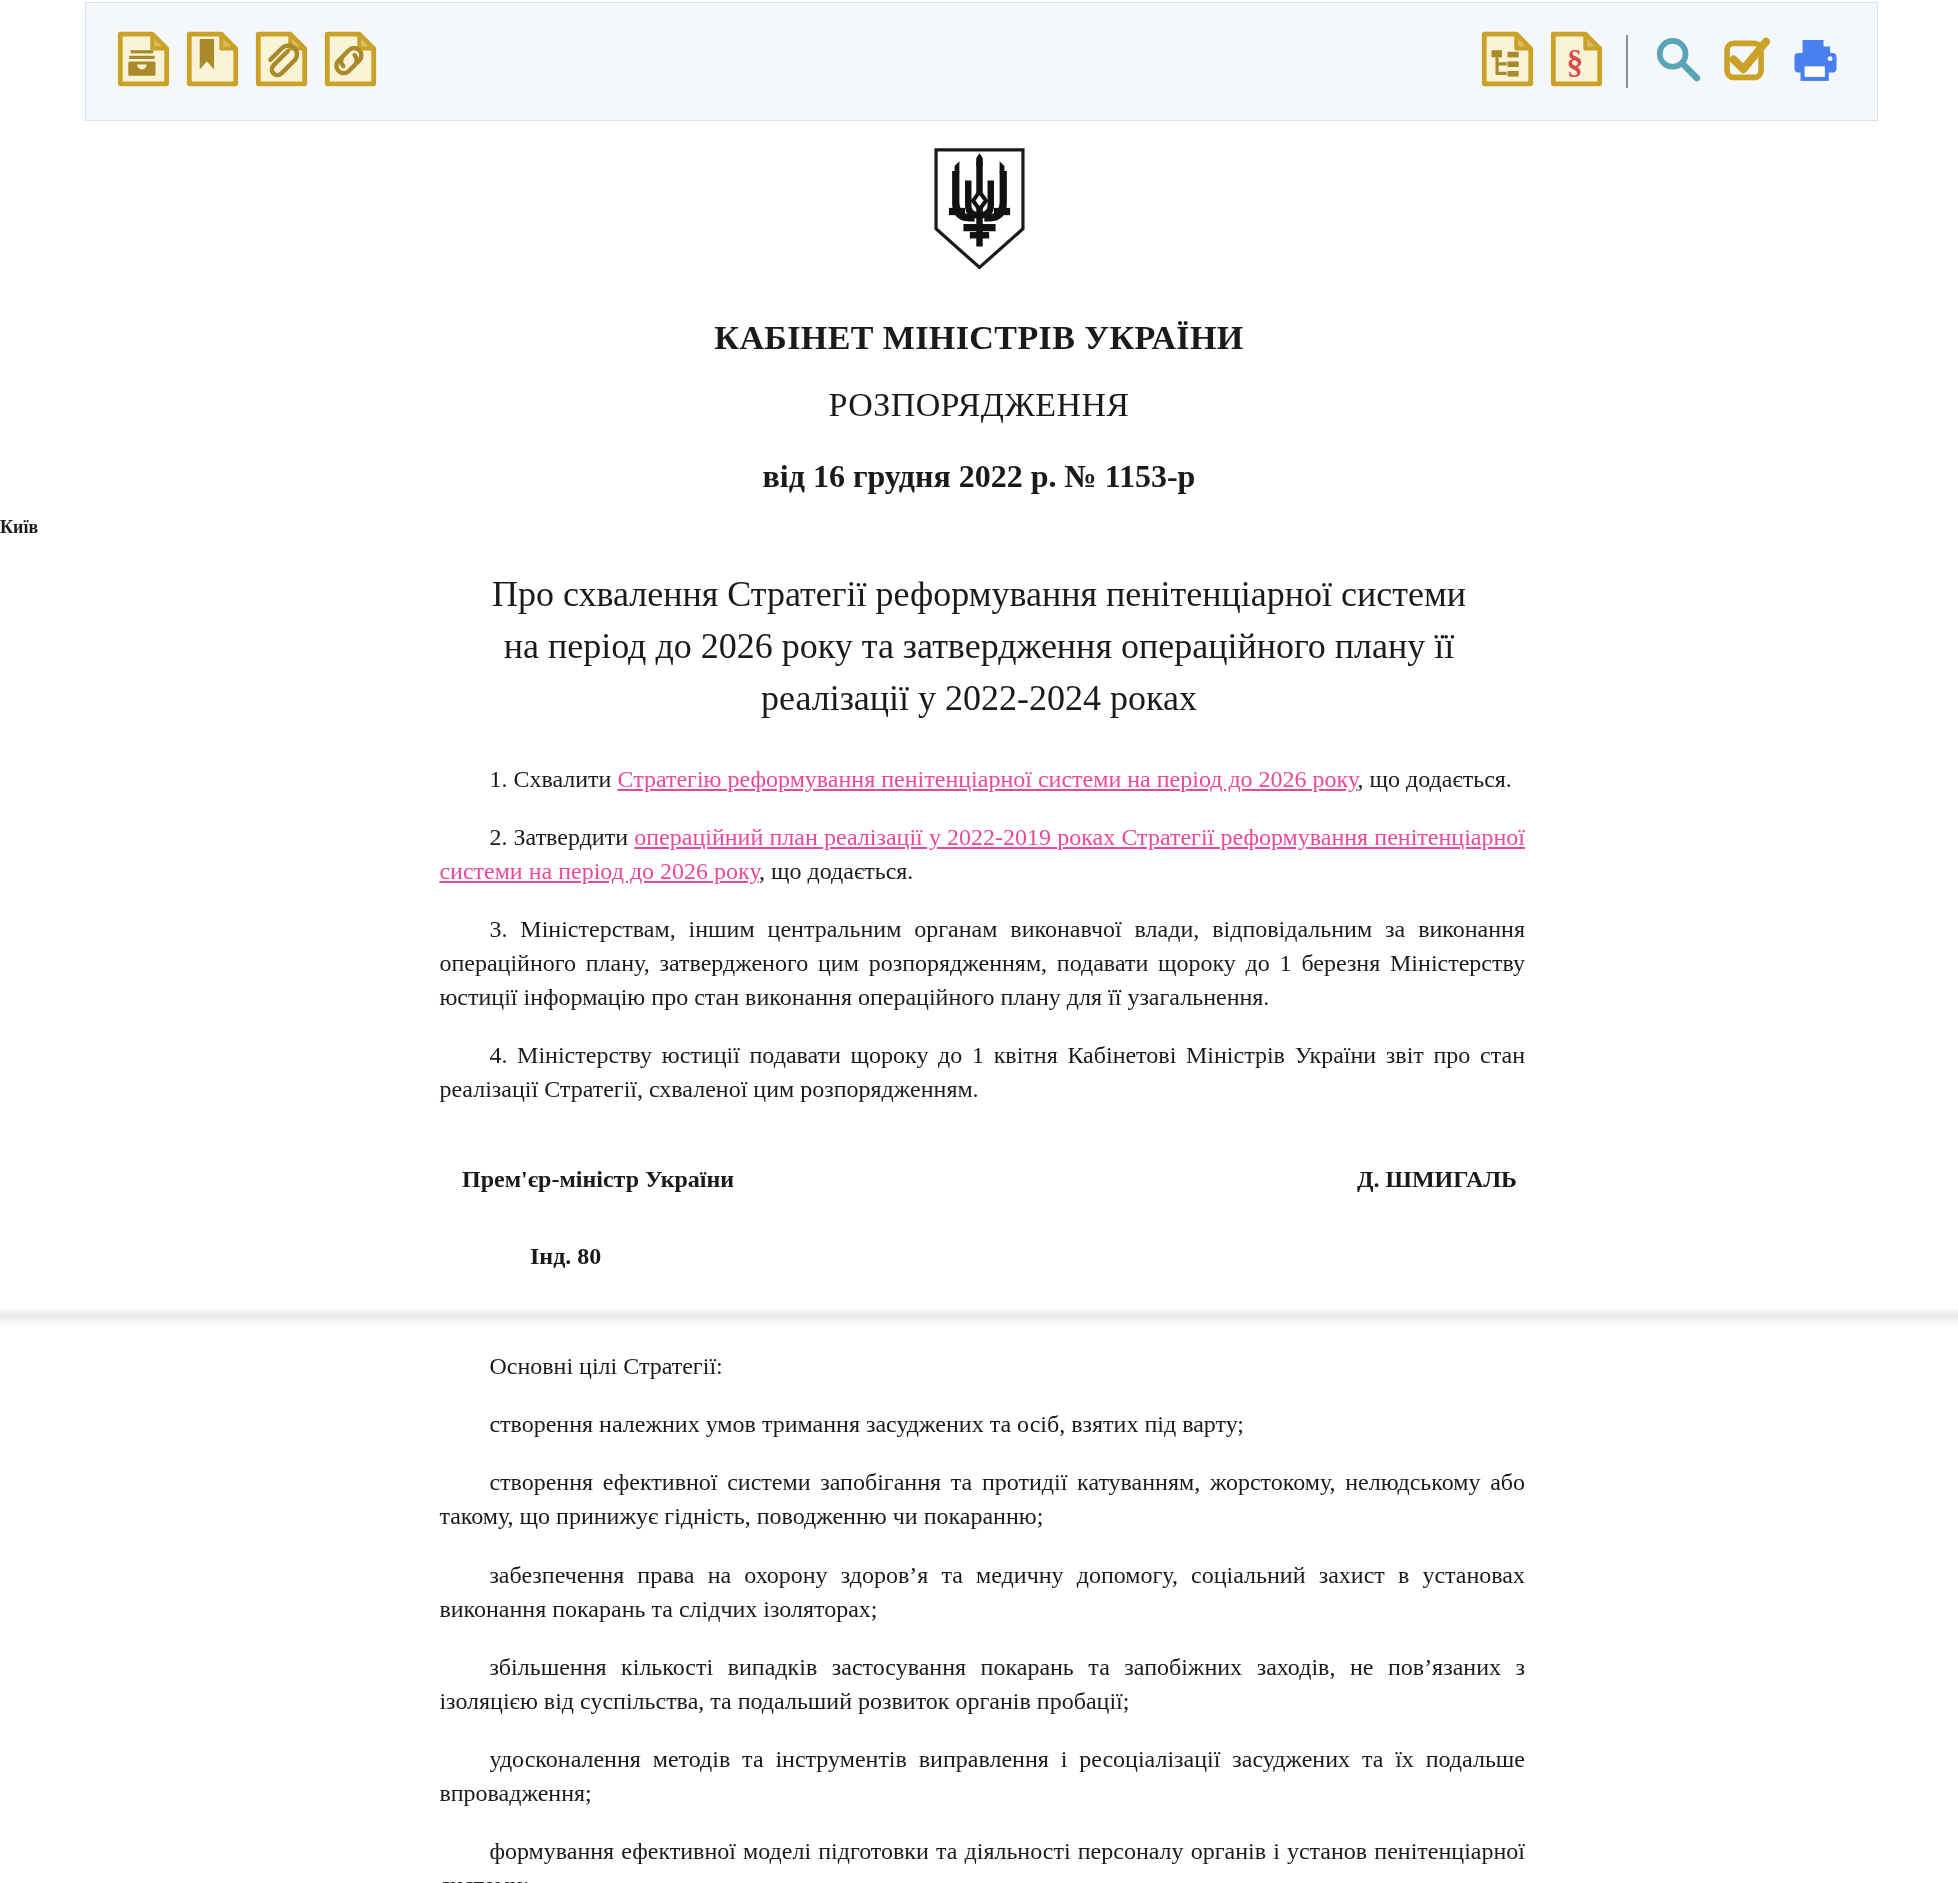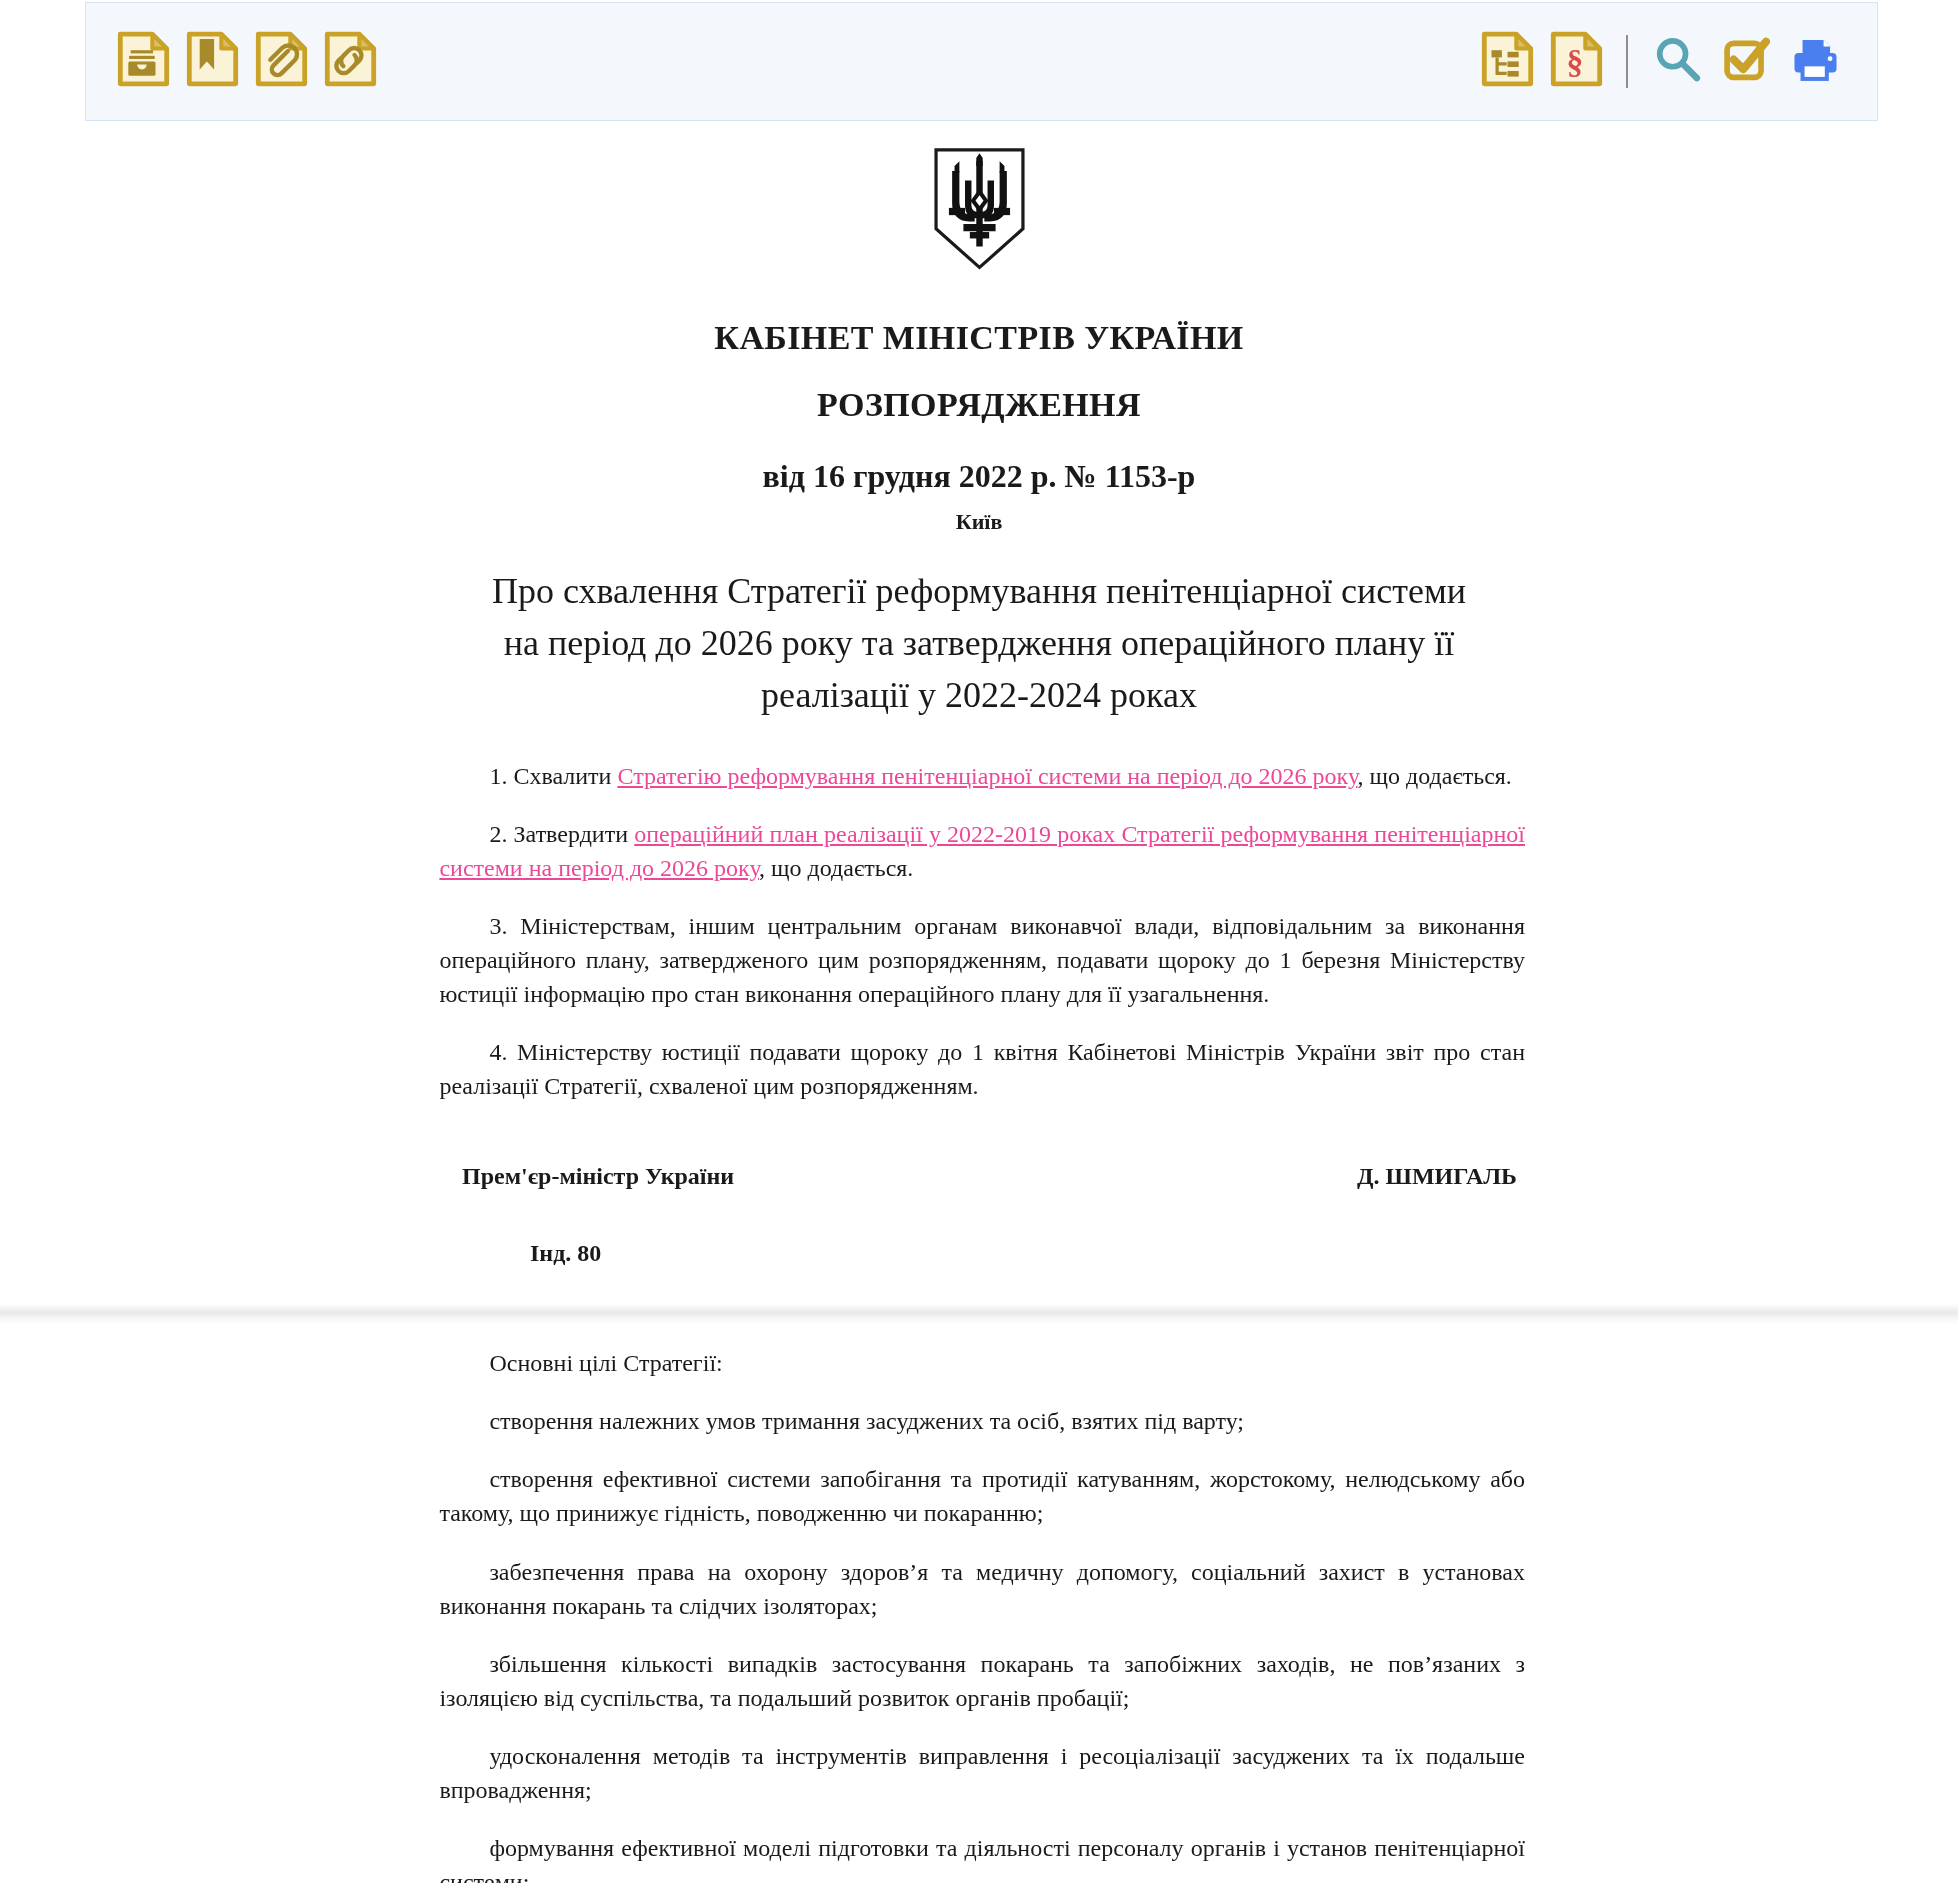--- a/index.html
+++ b/index.html
@@ -75,36 +75,35 @@
 
   .org-title {
     text-align: center;
     font-weight: bold;
     font-size: 34px;
     letter-spacing: 0.4px;
     margin-top: 45px;
   }
   .doc-kind {
     text-align: center;
-    font-weight: bold;
+    font-weight: normal;
     font-size: 34px;
     letter-spacing: 0.4px;
     margin-top: 29px;
   }
   .doc-number {
     text-align: center;
     font-weight: bold;
     font-size: 32px;
     margin-top: 34px;
   }
   .doc-city {
-    text-align: center;
-    font-weight: bold;
-    font-size: 22px;
-    margin-top: 14px;
+    font-weight: bold;
+    font-size: 18px;
+    margin-top: 22px;
   }
 
   .doc-title {
     font-weight: normal;
     font-size: 36px;
     line-height: 1.45;
     text-align: center;
     margin: 30px auto 0 auto;
     width: 992px;
   }

